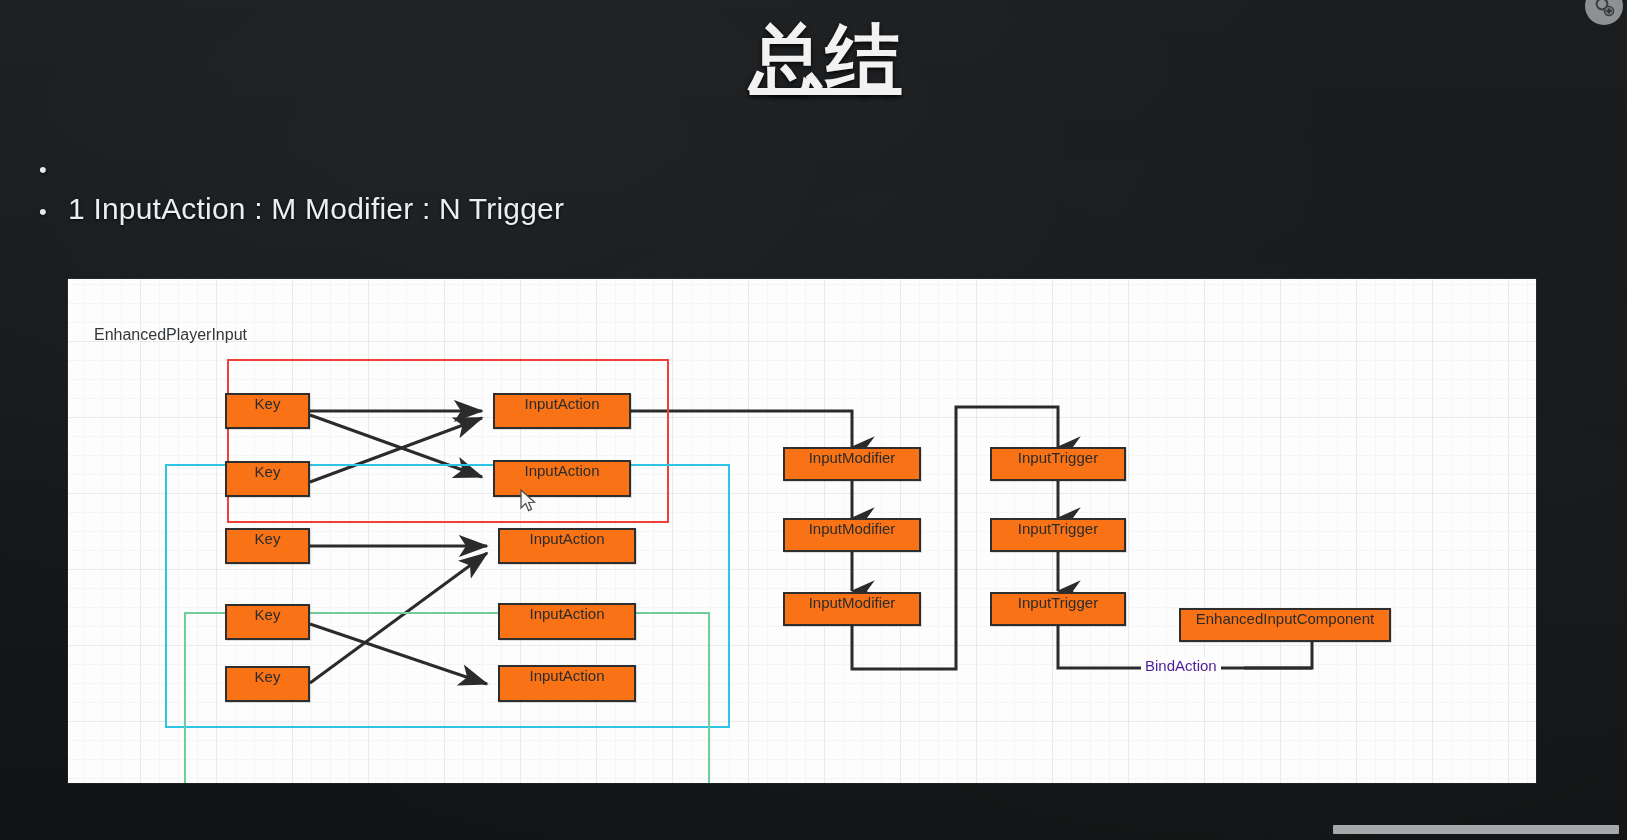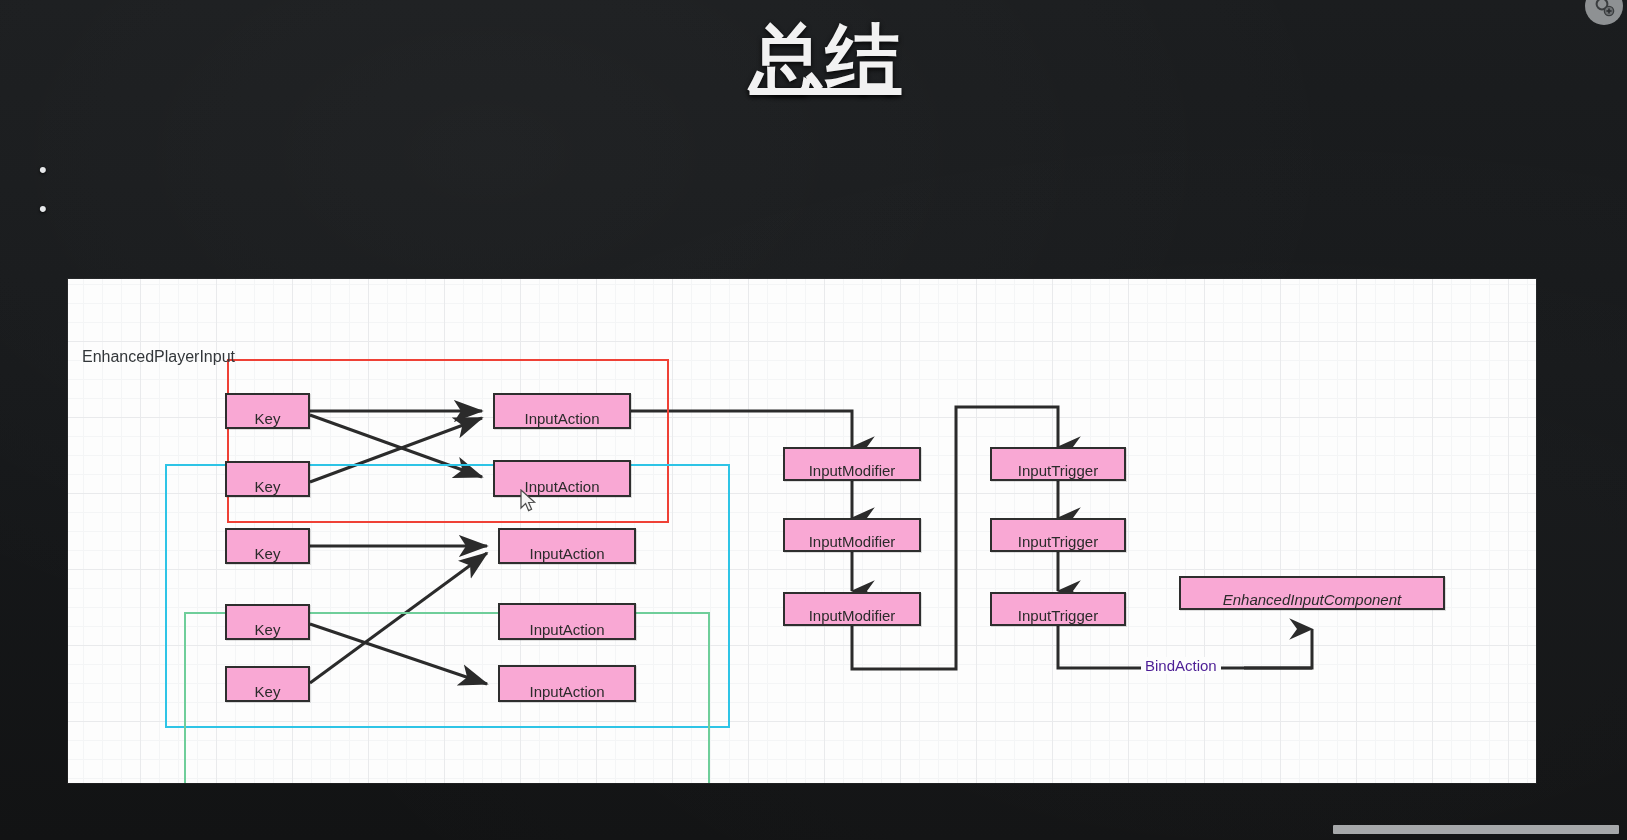--- a/index.html
+++ b/index.html
@@ -66,25 +66,25 @@
       linear-gradient(to right, #f4f5f6 1px, transparent 1px),
       linear-gradient(to bottom, #f4f5f6 1px, transparent 1px);
     background-size:76px 76px, 76px 76px, 19px 19px, 19px 19px;
     background-position:-4px -14px, -4px -14px, -4px -14px, -4px -14px;
   }
   #svg-layer { position:absolute; inset:0; }
 
   
   .node {
     position:absolute;
-    background:#f9a8d4;
+    background:#f97316;
     border:2.5px solid #2e2e2e;
     color:#2b2b2b;
     font-size:15px;
-    display:flex; align-items:flex-end; justify-content:center;
+    display:flex; align-items:flex-start; justify-content:center;
     box-shadow:1px 1px 0 rgba(0,0,0,.12);
     white-space:nowrap;
   }
   .node-label { pointer-events:none; }
 
   
   .group-rect { position:absolute; background:transparent; }
 
   
   .panel-text {
@@ -129,20 +129,21 @@
 <div id="noise"></div>
 
 <div id="slide-title">总结</div>
 
 <div id="bullets">
   <div class="bullet-row">
     <span class="bullet-dot">•</span>
   </div>
   <div class="bullet-row">
     <span class="bullet-dot">•</span>
+    <span class="bullet-text">1 InputAction : M Modifier : N Trigger</span>
   </div>
 </div>
 
 <div id="diagram-panel">
   <div id="grid"></div>
 
   <svg id="svg-layer" viewBox="0 0 1468 504" width="1468" height="504">
     <defs>
       <marker id="ah" markerWidth="11" markerHeight="11" refX="9.4" refY="4" orient="auto" markerUnits="strokeWidth">
         <path d="M0,0.3 L10,4 L0,7.7 L2.4,4 Z" fill="#2b2b2b"></path>
@@ -179,21 +180,21 @@
       <path d="M990 347 L990 389 L1244 389"></path>
       <path d="M1244 389 L1244 354" marker-end="url(#ahv)" style="display:none"></path>
       <path d="M1176 389 L1244 389 L1244 350" marker-end="url(#ahv)"></path>
     </g>
   </svg>
 
   <div class="group-rect" style="left:159px; top:80px; width:442px; height:164px; border:2.5px solid #ef4136;"></div>
   <div class="group-rect" style="left:97px; top:185px; width:565px; height:264px; border:2.5px solid #2ec4e6;"></div>
   <div class="group-rect" style="left:116px; top:333px; width:526px; height:180px; border:2.5px solid #6fce9a;"></div>
 
-  <div class="panel-text" style="left:14px; top:47px;margin-top:22px;">EnhancedPlayerInput</div>
+  <div class="panel-text" style="left:26px; top:47px;">EnhancedPlayerInput</div>
 
   <div class="node" style="left:157px; top:114px; width:85px; height:36px;">
     <span class="node-label">Key</span>
   </div>
   <div class="node" style="left:157px; top:182px; width:85px; height:36px;">
     <span class="node-label">Key</span>
   </div>
   <div class="node" style="left:157px; top:249px; width:85px; height:36px;">
     <span class="node-label">Key</span>
   </div>
@@ -233,21 +234,21 @@
   <div class="node" style="left:922px; top:168px; width:136px; height:34px;">
     <span class="node-label">InputTrigger</span>
   </div>
   <div class="node" style="left:922px; top:239px; width:136px; height:34px;">
     <span class="node-label">InputTrigger</span>
   </div>
   <div class="node" style="left:922px; top:313px; width:136px; height:34px;">
     <span class="node-label">InputTrigger</span>
   </div>
 
-  <div class="node" style="left:1111px; top:297px; width:266px; height:34px;font-style:italic;">
+  <div class="node" style="left:1111px; top:329px; width:212px; height:34px;">
     <span class="node-label">EnhancedInputComponent</span>
   </div>
 
   <div class="edge-label" style="left:1073px; top:378px;">BindAction</div>
 </div>
 
 <div id="corner-button">
   <svg width="22" height="22" viewBox="0 0 22 22">
     <circle cx="9" cy="9" r="5.4" fill="none" stroke="#3a3d3f" stroke-width="2"></circle>
     <line x1="12.9" y1="12.9" x2="18" y2="18" stroke="#3a3d3f" stroke-width="2.4"></line>

